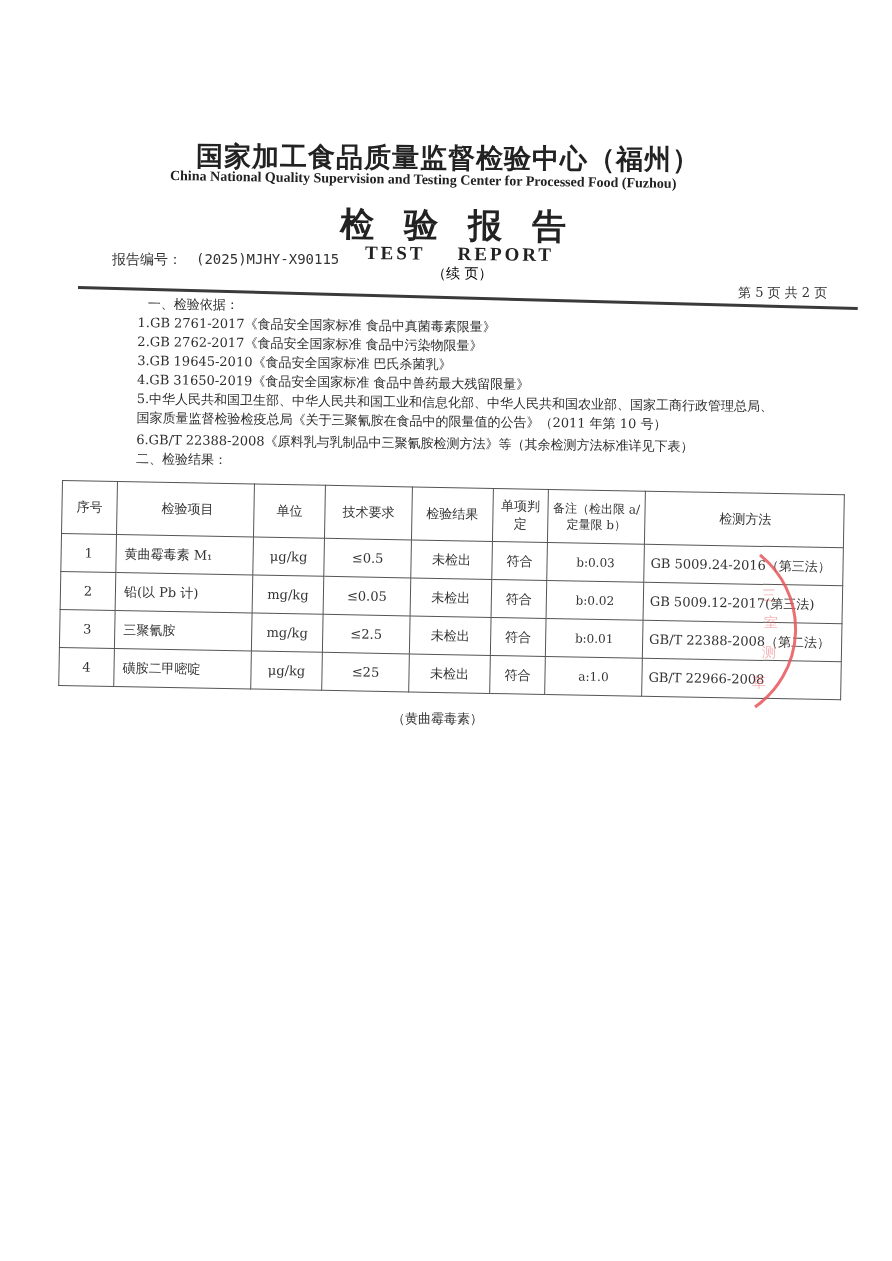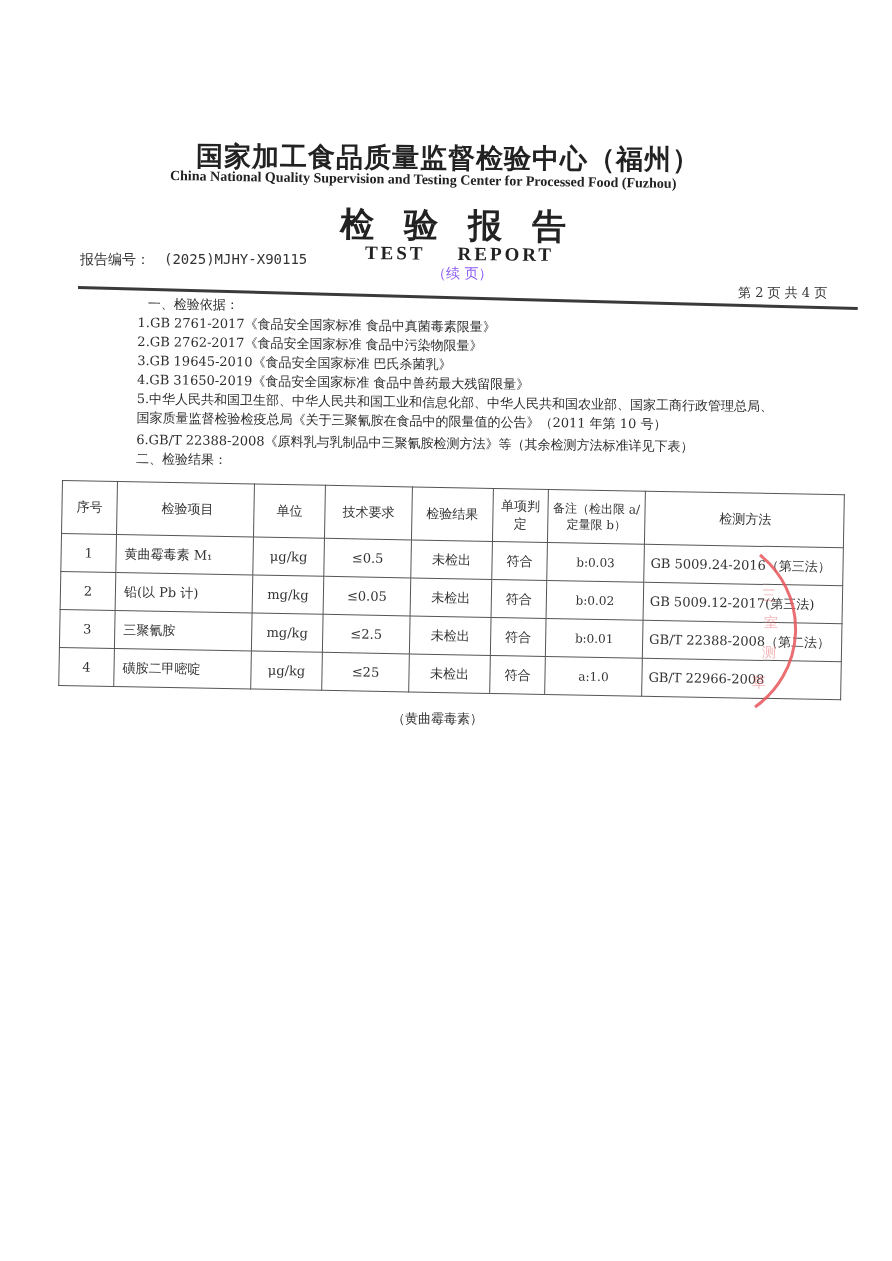--- a/index.html
+++ b/index.html
@@ -19,27 +19,27 @@
   .title-cn {
     left: 340px; top: 203px; font-size: 34px; font-weight: bold; color: #222; letter-spacing: 30px;
     white-space: nowrap; transform: rotate(0.6deg);
   }
   .title-en {
     left: 365px; top: 243px; font-size: 19px; font-weight: bold; letter-spacing: 3px; color: #222;
     font-family: "Liberation Serif", serif; white-space: nowrap; transform: rotate(0.6deg);
   }
   .title-en .gap { display: inline-block; width: 32px; }
   .cont {
-    left: 432px; top: 265px; font-size: 14px; color: #8b5cf6; white-space: nowrap;
+    left: 432px; top: 265px; font-size: 14px; color: #000000; white-space: nowrap;
   }
   .report-no {
     left: 80px; top: 251px; font-size: 14px; color: #333; white-space: nowrap;
     font-family: "DejaVu Sans Mono", monospace;
   }
-  .report-no .lbl { font-family: "DejaVu Sans", sans-serif; margin-right: 14px; }
+  .report-no .lbl { font-family: "DejaVu Sans", sans-serif; margin-right: 14px; margin-left: 32px; }
   .page-info {
     left: 738px; top: 284px; font-size: 13px; color: #333; white-space: nowrap;
   }
   .rule {
     left: 78px; top: 286px; width: 780px; height: 3px; background: #3a3a3a;
     transform-origin: left center; transform: rotate(1.55deg);
   }
   .basis {
     left: 138px; top: 294px; width: 660px; font-size: 13px; line-height: 19px; color: #2e2e2e;
     transform: rotate(0.7deg); transform-origin: left top;
@@ -85,21 +85,21 @@
 
 <div class="abs title-cn">检验报告</div>
 <div class="abs title-en">
   <span>TEST</span><span class="gap"></span><span>REPORT</span>
 </div>
 <div class="abs cont">（续 页）</div>
 
 <div class="abs report-no">
   <span class="lbl">报告编号：</span><span>(2025)MJHY-X90115</span>
 </div>
-<div class="abs page-info">第 2 页   共 4 页</div>
+<div class="abs page-info">第 5 页   共 2 页</div>
 <div class="abs rule"></div>
 
 <div class="abs basis">
   <div class="h1">一、检验依据：</div>
   <div>1.GB 2761-2017《食品安全国家标准 食品中真菌毒素限量》</div>
   <div>2.GB 2762-2017《食品安全国家标准 食品中污染物限量》</div>
   <div>3.GB 19645-2010《食品安全国家标准 巴氏杀菌乳》</div>
   <div>4.GB 31650-2019《食品安全国家标准 食品中兽药最大残留限量》</div>
   <div class="wrap" style="width:640px;">5.中华人民共和国卫生部、中华人民共和国工业和信息化部、中华人民共和国农业部、国家工商行政管理总局、国家质量监督检验检疫总局《关于三聚氰胺在食品中的限量值的公告》（2011 年第 10 号）</div>
   <div style="margin-top:3px;">6.GB/T 22388-2008《原料乳与乳制品中三聚氰胺检测方法》等（其余检测方法标准详见下表）</div>

